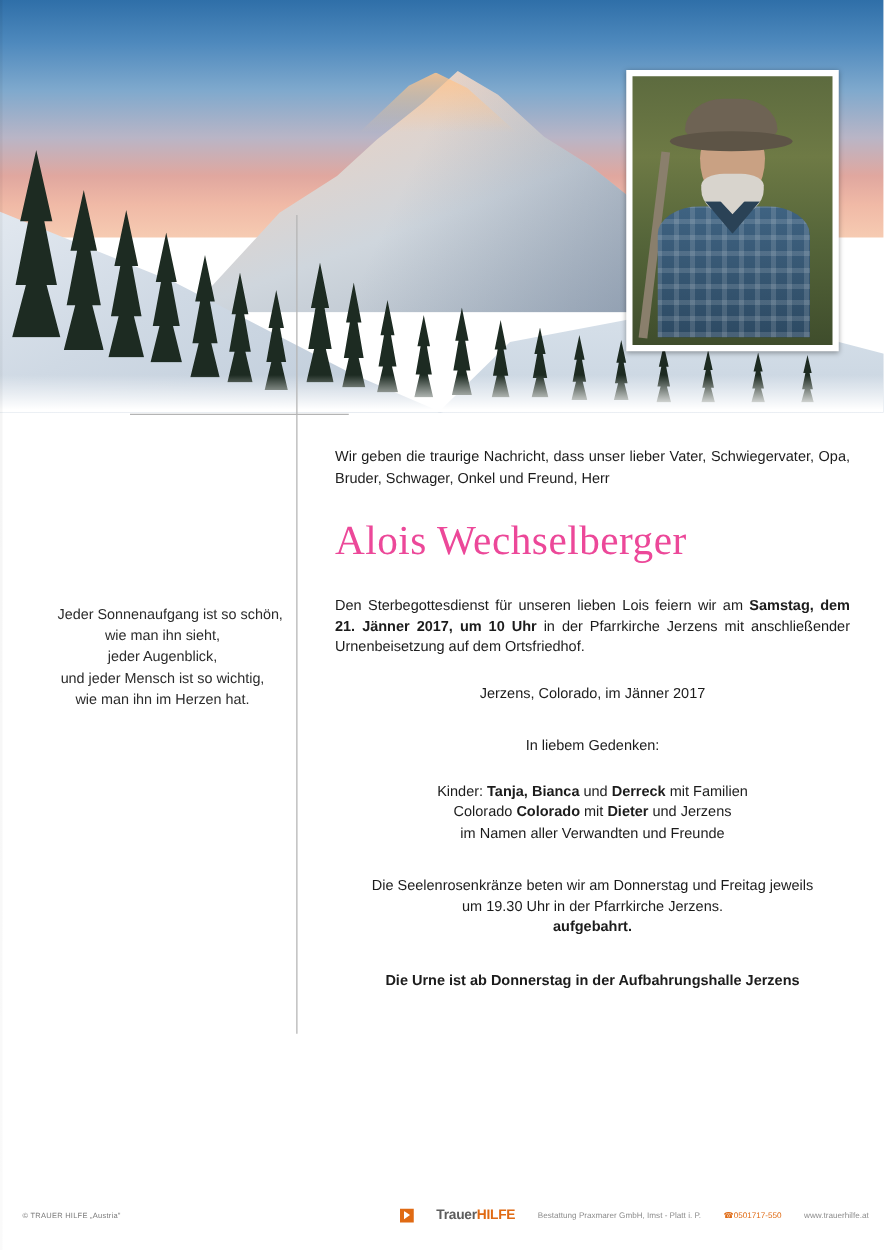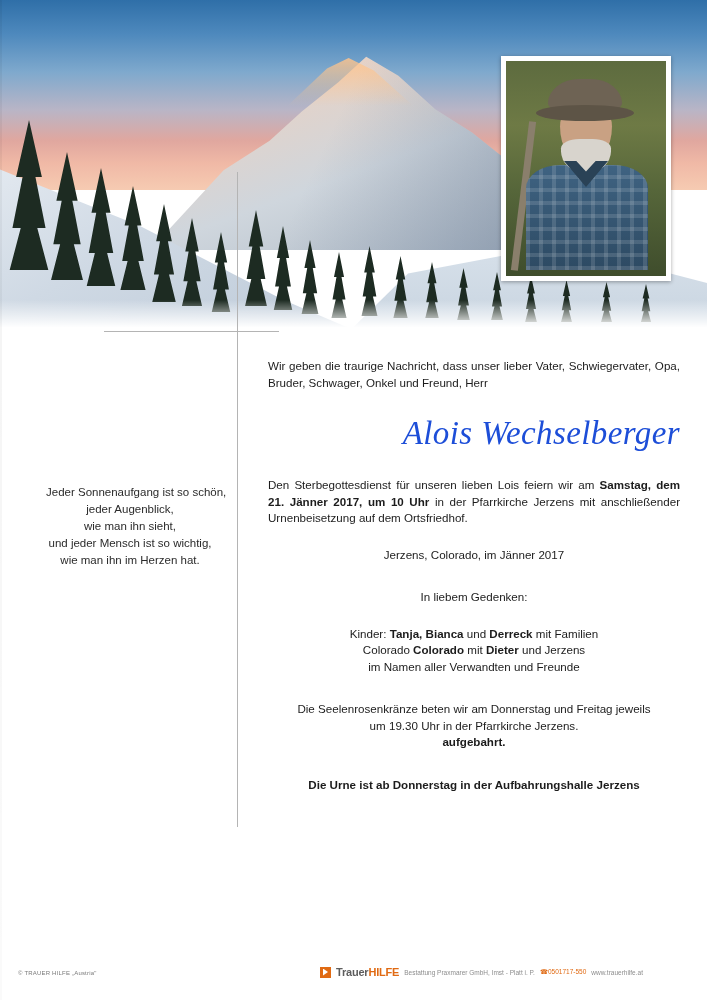--- a/index.html
+++ b/index.html
@@ -180,27 +180,26 @@
     left: 268px; top: 358px;
     width: 412px;
     font-size: 11.6px;
     line-height: 16.5px;
     color: #1c1c1c;
   }
   #main p { margin: 0; }
   .intro { text-align: justify; }
   .name {
     font-family: "Liberation Serif", serif;
-    font-style: italic;
     font-size: 33px;
     line-height: 40px;
-    text-align: right;
+    text-align: left;
     letter-spacing: 0.4px;
     margin: 22px 0 24px 0 !important;
-    color: #1d4ed8;
+    color: #ec4899;
   }
   .centered { text-align: center; }
   .justified { text-align: justify; }
   .gap-m { margin-top: 20px !important; }
   .gap-l { margin-top: 26px !important; }
   .bold { font-weight: bold; }
   .block-bold { font-weight: bold; text-align: center; }
 
   
   #footer-left {
@@ -208,21 +207,21 @@
     left: 18px; bottom: 24px;
     font-size: 6px;
     color: #7a7a7a;
     letter-spacing: 0.2px;
   }
   #footer-center {
     position: absolute;
     left: 320px; bottom: 22px;
     display: flex;
     align-items: center;
-    gap: 5px;
+    gap: 18px;
     font-size: 6.5px;
     color: #8a8a8a;
   }
   .logo-mark {
     width: 11px; height: 11px;
     background: #e06a13;
     position: relative;
   }
   .logo-mark::after {
     content: "";
@@ -286,22 +285,22 @@
       <div class="p-brim"></div>
     </div>
   </div>
 
   <div class="rule-vert"></div>
   <div class="rule-horiz"></div>
   <div class="page-edge-left"></div>
 
   <div id="verse">
     <div>Jeder Sonnenaufgang ist so schön,</div>
+    <div>wie man ihn sieht,</div>
     <div>jeder Augenblick,</div>
-    <div>wie man ihn sieht,</div>
     <div>und jeder Mensch ist so wichtig,</div>
     <div>wie man ihn im Herzen hat.</div>
   </div>
 
   <div id="main">
 
     <p class="intro">Wir geben die traurige Nachricht, dass unser lieber Vater, Schwiegervater, Opa, Bruder, Schwager, Onkel und Freund, Herr</p>
 
     <p class="name">Alois Wechselberger</p>
 

